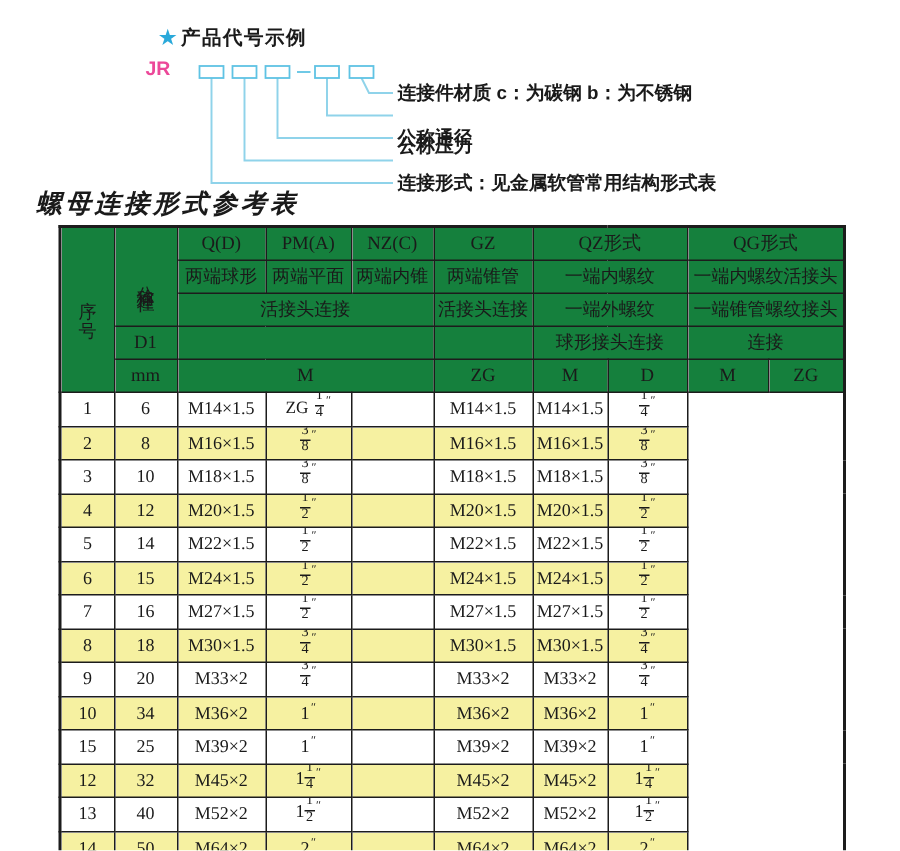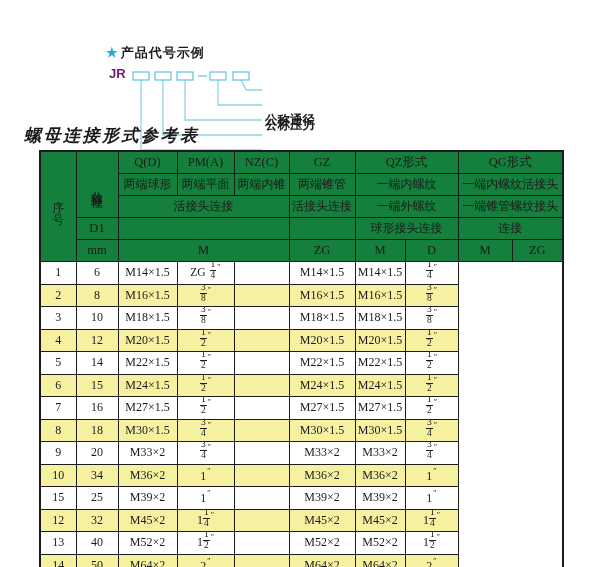--- a/index.html
+++ b/index.html
@@ -1,26 +1,26 @@
 <!DOCTYPE html>
 <html><head>
 <meta charset="utf-8">
 <style>
   html,body{margin:0;padding:0;background:#fff;}
   #page{position:relative;width:600px;height:567px;background:#fff;overflow:hidden;
         font-family:"Liberation Serif","DejaVu Serif",serif;color:#1a1a1a;}
 
   
-  #diagram{position:absolute;left:0;top:0;width:600px;height:150px;margin-top:28px;}
+  #diagram{position:absolute;left:0;top:0;width:600px;height:150px;}
   #diagram svg{position:absolute;left:0;top:0;}
   .d-title{position:absolute;left:106px;top:16px;font-size:13px;font-weight:bold;
            font-family:"Liberation Sans",sans-serif;letter-spacing:1px;}
   .d-title .star{color:#2aa9da;margin-right:2px;}
-  .jr-label{position:absolute;left:109px;top:38px;font-size:13px;font-weight:bold;
-            color:#701a75;font-family:"Liberation Sans",sans-serif;}
+  .jr-label{position:absolute;left:97px;top:38px;font-size:13px;font-weight:bold;
+            color:#ec4899;font-family:"Liberation Sans",sans-serif;}
   .d-label{position:absolute;left:265px;height:15px;font-size:12.5px;font-weight:bold;
            font-family:"Liberation Sans",sans-serif;white-space:nowrap;color:#1a1a1a;}
 
   
   #table-title{position:absolute;left:24px;top:124px;font-size:17px;font-weight:bold;
                font-style:italic;letter-spacing:2.5px;font-family:"DejaVu Serif",serif;}
 
   
   table#ref{position:absolute;left:39px;top:150px;border-collapse:collapse;
             table-layout:fixed;border:2px solid #1c1c1c;}
@@ -65,22 +65,24 @@
         <rect x="177" y="44" width="16" height="8"></rect>
         <rect x="210" y="44" width="16" height="8"></rect>
         <rect x="233" y="44" width="16" height="8"></rect>
         <line x1="198" y1="48" x2="207" y2="48"></line>
       </g>
     </svg>
     <div class="d-title">
       <span class="star">★</span><span>产品代号示例</span>
     </div>
     <div class="jr-label">JR</div>
+    <div class="d-label" style="top:54px;">连接件材质  c：为碳钢  b：为不锈钢</div>
     <div class="d-label" style="top:84px;">公称通径</div>
     <div class="d-label" style="top:89px;">公称压力</div>
+    <div class="d-label" style="top:114px;">连接形式：见金属软管常用结构形式表</div>
   </div>
 
   <div id="table-title">螺母连接形式参考表</div>
 
   <table id="ref">
     <colgroup>
       <col style="width:36px">
         <col style="width:42px">
         <col style="width:59px">
       <col style="width:57px">

